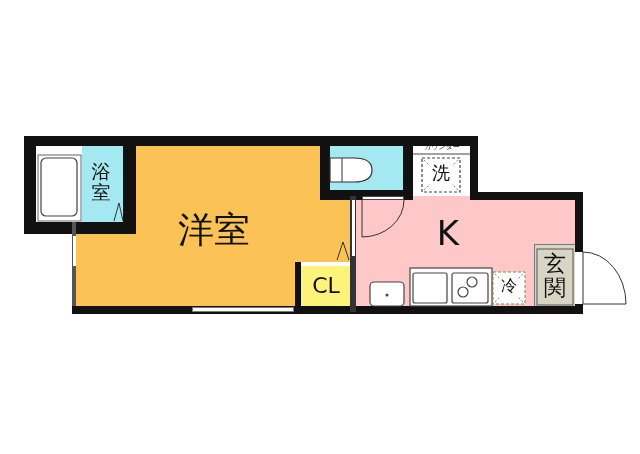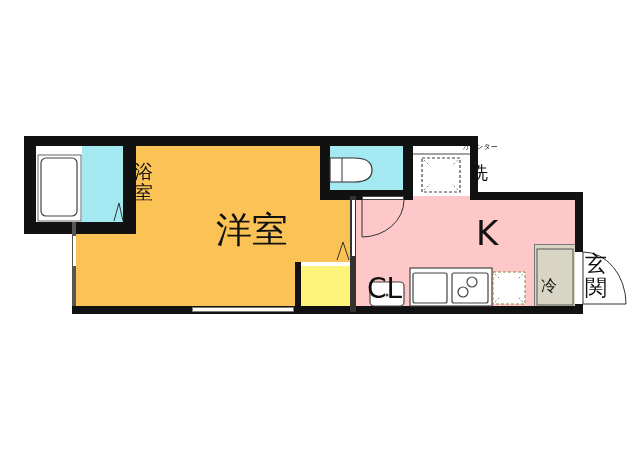--- a/index.html
+++ b/index.html
@@ -1,19 +1,19 @@
 <!DOCTYPE html>
 <html><head>
 <meta charset="utf-8">
 <style>
   html,body{margin:0;padding:0;background:#ffffff;}
   body{width:640px;height:454px;position:relative;overflow:hidden;font-family:"DejaVu Sans","Liberation Sans",sans-serif;}
   .abs{position:absolute;box-sizing:border-box;}
   .wall{position:absolute;background:#111;}
-  .lbl{position:absolute;color:#111;line-height:1;padding-left:48px;}
+  .lbl{position:absolute;color:#111;text-align:center;line-height:1;}
   svg{position:absolute;left:0;top:0;}
 </style>
 </head>
 <body>
 
 <div class="abs" style="left:72px;top:136px;width:284px;height:176px;background:#FBC356;"></div>
 <div class="abs" style="left:355px;top:196px;width:226px;height:116px;background:#FEC7C8;"></div>
 <div class="abs" style="left:322px;top:136px;width:88px;height:62px;background:#A4E9F2;"></div>
 <div class="abs" style="left:410px;top:136px;width:66px;height:60px;background:#ffffff;"></div>
 <div class="abs" style="left:24px;top:136px;width:112px;height:98px;background:#ffffff;"></div>
@@ -90,18 +90,18 @@
 </svg>
 
 <div class="lbl" style="left:86px;top:162px;width:30px;font-size:19px;">
   <div>浴</div>
   <div style="margin-top:2px;">室</div>
 </div>
 <div class="lbl" style="left:168px;top:212px;width:92px;font-size:36px;">洋室</div>
 <div class="lbl" style="left:414px;top:144px;width:56px;font-size:7px;">カウンター</div>
 <div class="lbl" style="left:422px;top:164px;width:38px;font-size:18px;">洗</div>
 <div class="lbl" style="left:428px;top:216px;width:40px;font-size:34px;">K</div>
-<div class="lbl" style="left:319px;top:275px;width:50px;font-size:28px;">CL</div>
+<div class="lbl" style="left:301px;top:275px;width:50px;font-size:22px;">CL</div>
 <div class="lbl" style="left:493px;top:278px;width:32px;font-size:16px;">冷</div>
 <div class="lbl" style="left:537px;top:253px;width:36px;font-size:22px;">
   <div>玄</div>
   <div style="margin-top:2px;">関</div>
 </div>
 
 </body></html>

